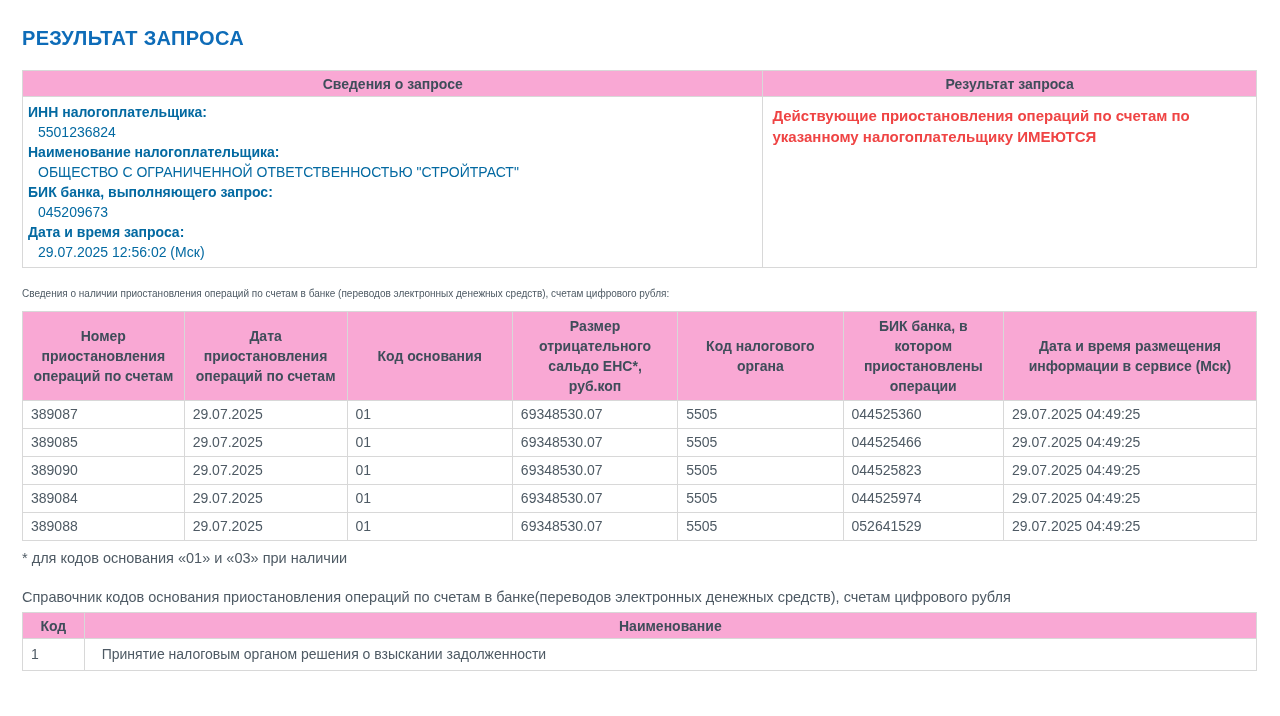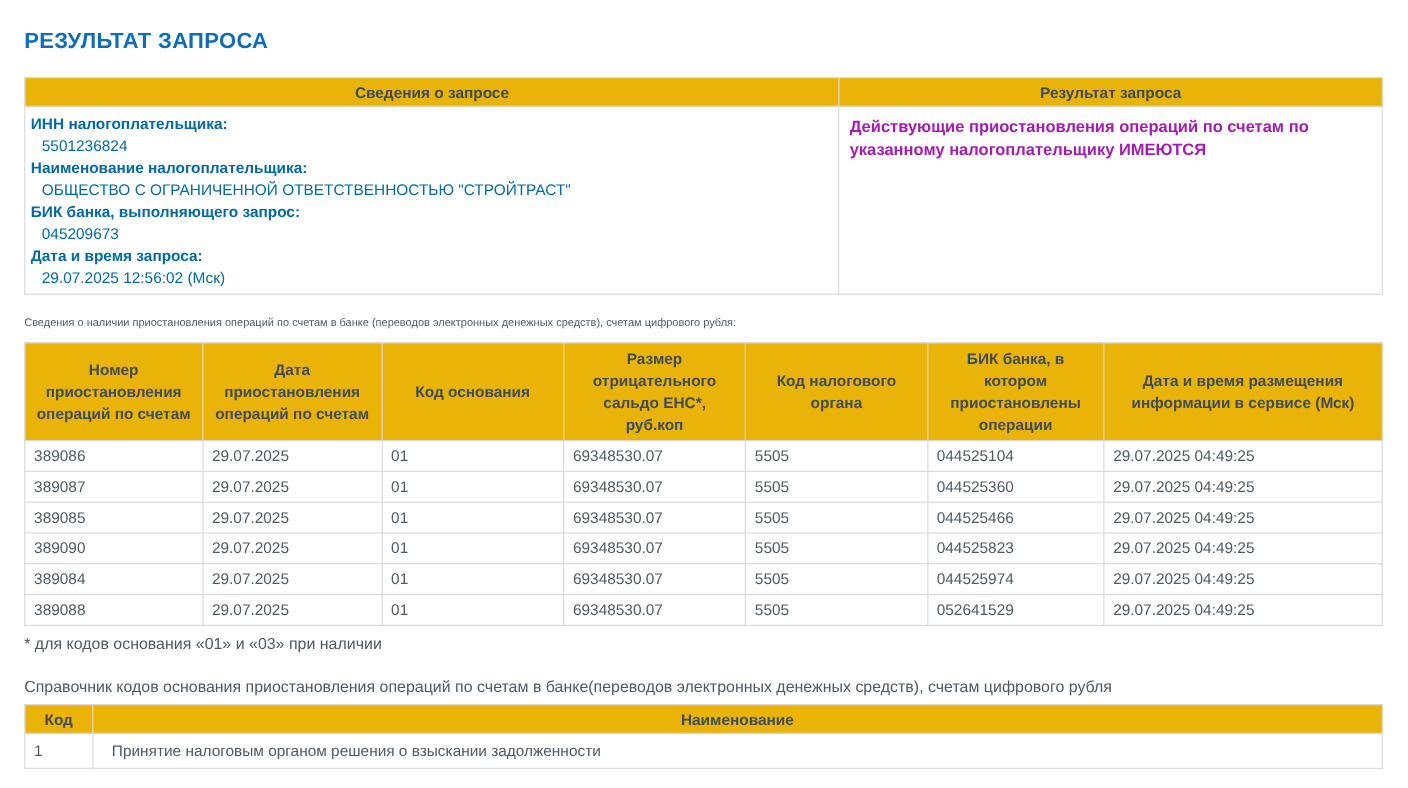--- a/index.html
+++ b/index.html
@@ -22,41 +22,41 @@
     color: #0e6cb8;
   }
 
   table {
     width: 100%;
     border-collapse: collapse;
     table-layout: fixed;
   }
   th, td { border: 1px solid #d8d8d8; }
   th {
-    background: #eab308;
+    background: #f9a8d4;
     font-weight: 700;
     color: #3f4d5a;
     text-align: center;
     vertical-align: middle;
   }
 
   
   .info-table { margin-top: 21px; }
   .info-table th { padding: 4px 8px; height: 26px; font-size: 14px; }
   .info-table col.c-left  { width: 60%; }
   .info-table col.c-right { width: 40%; }
   .info-table td {
     vertical-align: top;
     height: 167px;
     padding: 5px 8px 5px 5px;
   }
   .field-label { font-weight: 700; color: #0369a1; line-height: 20px; }
   .field-value { line-height: 20px; padding-left: 10px; color: #0369a1; }
   .alert-text {
-    color: #a21caf;
+    color: #ef4444;
     font-weight: 700;
     font-size: 15px;
     line-height: 21px;
     padding: 3px 4px 0 4px;
   }
 
   
   .section-label { margin: 17px 0 9px; font-size: 10px; line-height: 17px; }
   .footnote      { margin: 9px 0 0;   font-size: 14.5px; line-height: 17px; }
   .section-label-2 { margin: 22px 0 6px; font-size: 14.5px; line-height: 17px; }
@@ -149,29 +149,20 @@
         <th>Дата приостановления операций по счетам</th>
         <th>Код основания</th>
         <th>Размер отрицательного сальдо ЕНС*, руб.коп</th>
         <th>Код налогового органа</th>
         <th>БИК банка, в котором приостановлены операции</th>
         <th>Дата и время размещения информации в сервисе (Мск)</th>
       </tr>
     </thead>
     <tbody>
       <tr>
-        <td>389086</td>
-        <td>29.07.2025</td>
-        <td>01</td>
-        <td>69348530.07</td>
-        <td>5505</td>
-        <td>044525104</td>
-        <td>29.07.2025 04:49:25</td>
-      </tr>
-      <tr>
         <td>389087</td>
         <td>29.07.2025</td>
         <td>01</td>
         <td>69348530.07</td>
         <td>5505</td>
         <td>044525360</td>
         <td>29.07.2025 04:49:25</td>
       </tr>
       <tr>
         <td>389085</td>

